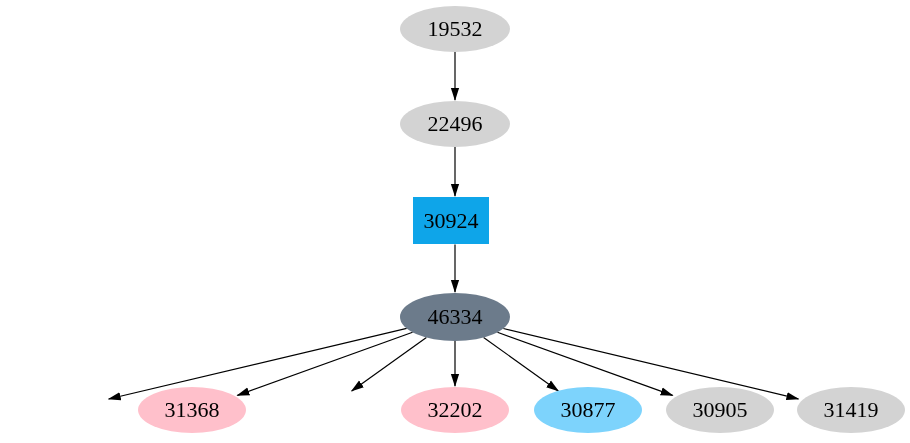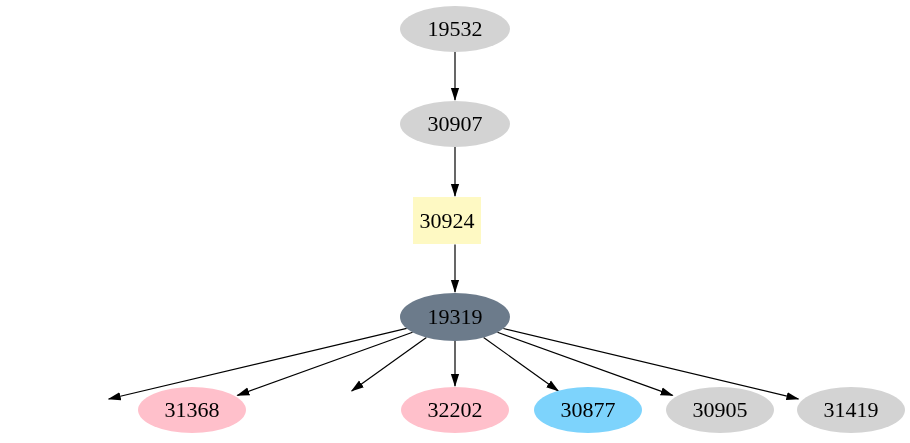--- a/index.html
+++ b/index.html
@@ -48,25 +48,25 @@
     <line x1="412.6" y1="332.3" x2="237.4" y2="395.4" marker-end="url(#arrow)"></line>
     <line x1="426.4" y1="337.5" x2="351.7" y2="390.9" marker-end="url(#arrow)"></line>
     <line x1="455" y1="341" x2="455" y2="386" marker-end="url(#arrow)"></line>
     <line x1="483.6" y1="337.5" x2="558.3" y2="390.9" marker-end="url(#arrow)"></line>
     <line x1="497.4" y1="332.3" x2="672.6" y2="395.4" marker-end="url(#arrow)"></line>
     <line x1="503.3" y1="328.5" x2="798.4" y2="398.9" marker-end="url(#arrow)"></line>
   </svg>
 
   <div class="node ellipse" style="left: 400px; top: 6px; width: 110px; height: 46px; background-color: rgb(211, 211, 211);">19532</div>
 
-  <div class="node ellipse" style="left: 400px; top: 101px; width: 110px; height: 46px; background-color: rgb(211, 211, 211);">30907</div>
+  <div class="node ellipse" style="left: 400px; top: 101px; width: 110px; height: 46px; background-color: rgb(211, 211, 211);">22496</div>
 
-  <div class="node box" style="left: 413px; top: 197px; width: 68px; height: 47px; background-color: #fef9c3;">30924</div>
+  <div class="node box" style="left: 413px; top: 197px; width: 76px; height: 47px; background-color: #0ea5e9;">30924</div>
 
-  <div class="node ellipse" style="left: 400px; top: 293px; width: 110px; height: 48px; background-color: rgb(108, 123, 139);">19319</div>
+  <div class="node ellipse" style="left: 400px; top: 293px; width: 110px; height: 48px; background-color: rgb(108, 123, 139);">46334</div>
 
 
   <div class="node ellipse" style="left: 138px; top: 387px; width: 108px; height: 46px; background-color: rgb(255, 192, 203);">31368</div>
 
 
   <div class="node ellipse" style="left: 401px; top: 387px; width: 108px; height: 46px; background-color: rgb(255, 192, 203); text-align: right;">32202</div>
 
   <div class="node ellipse" style="left: 534px; top: 387px; width: 108px; height: 46px; background-color: #7dd3fc;">30877</div>
 
   <div class="node ellipse" style="left: 666px; top: 387px; width: 108px; height: 46px; background-color: rgb(211, 211, 211);">30905</div>

